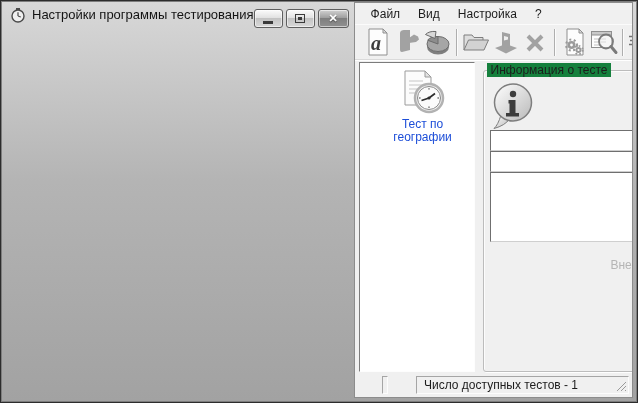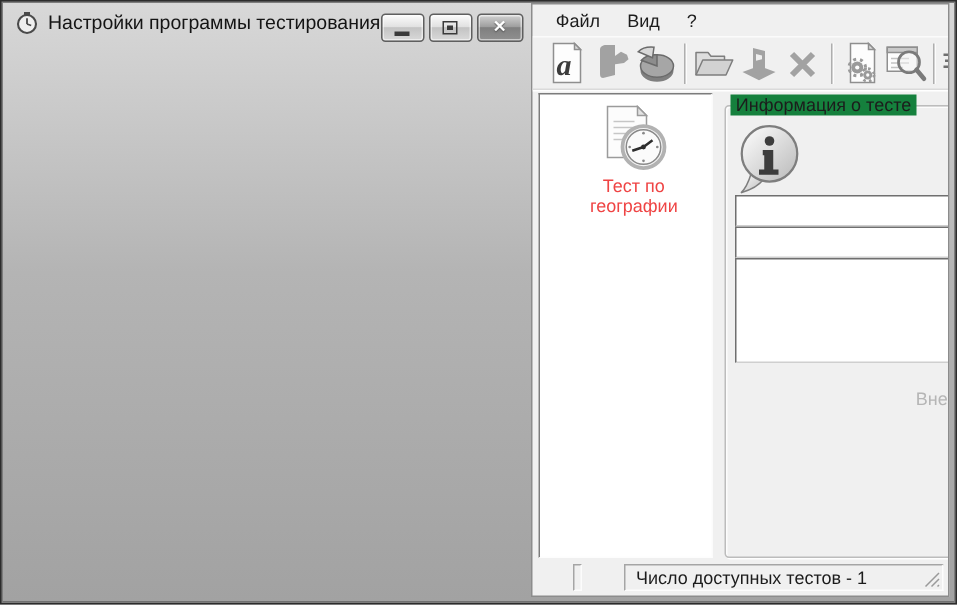--- a/index.html
+++ b/index.html
@@ -89,21 +89,21 @@
   }
   .list-panel {
     flex: 1 1 auto;
     background: #ffffff;
     border: 1px solid;
     border-color: #7c7c7c #fdfdfd #fdfdfd #7c7c7c;
     padding: 6px;
   }
   .test-item { width: 90px; margin: 1px 0 0 12px; text-align: center; }
   .test-item svg { display: block; margin: 0 auto; }
-  .test-item-label { font-size: 12px; line-height: 13px; margin-top: 4px; color: #ef4444; }
+  .test-item-label { font-size: 12px; line-height: 13px; margin-top: 4px; color: #1d4ed8; }
 
   .info-col { width: 247px; flex: 0 0 auto; display: flex; flex-direction: column; padding-top: 4px; }
   .groupbox {
     flex: 1 1 auto;
     position: relative;
     border: 1px solid #bcbcbc; border-radius: 3px;
     box-shadow: 1px 1px 0 rgba(255,255,255,.9), inset 1px 1px 0 rgba(255,255,255,.8);
     margin-top: 4px;
     padding: 11px 6px 6px 6px;
   }
@@ -184,20 +184,21 @@
             <span class="glyph-close">✕</span>
           </div>
       </div>
     </div>
 
     <div class="client">
 
       <div class="menubar">
         <span class="menu-item">Файл</span>
         <span class="menu-item">Вид</span>
+        <span class="menu-item">Настройка</span>
         <span class="menu-item">?</span>
       </div>
 
       <div class="toolbar">
         <button class="tbtn">
           <svg width="30" height="30" viewBox="0 0 30 30">
             <path d="M6 2 h14 l4 4 v22 H6 z" fill="#fdfdfd" stroke="#8f8f8f"></path>
             <path d="M20 2 l4 4 h-4 z" fill="#dcdcdc" stroke="#8f8f8f"></path>
             <text x="8" y="23" font-family="&quot;Liberation Serif&quot;, serif" font-size="20" font-style="italic" font-weight="bold" fill="#3c3c3c">a</text>
           </svg>

